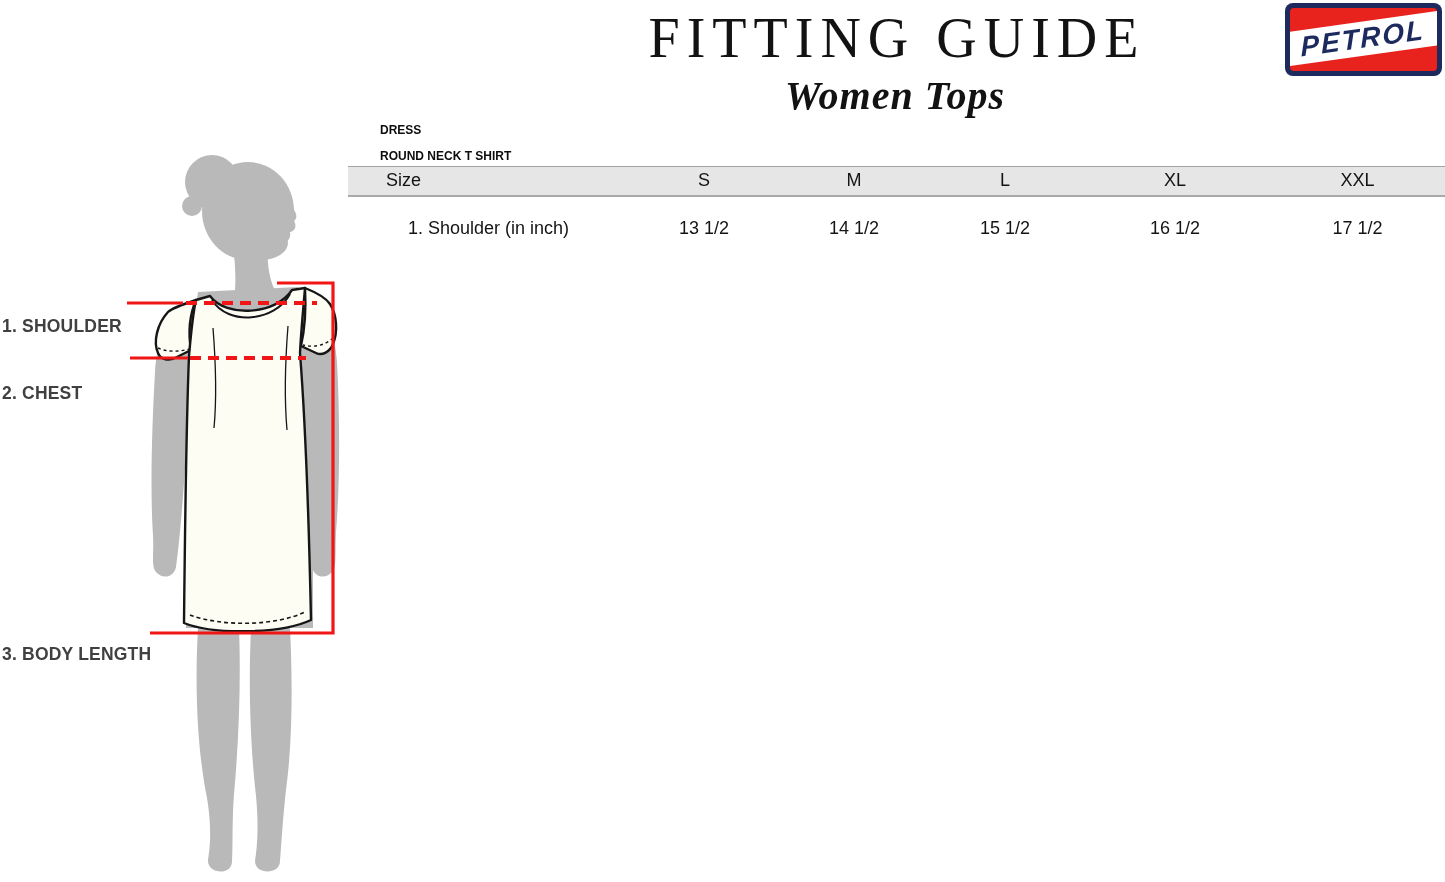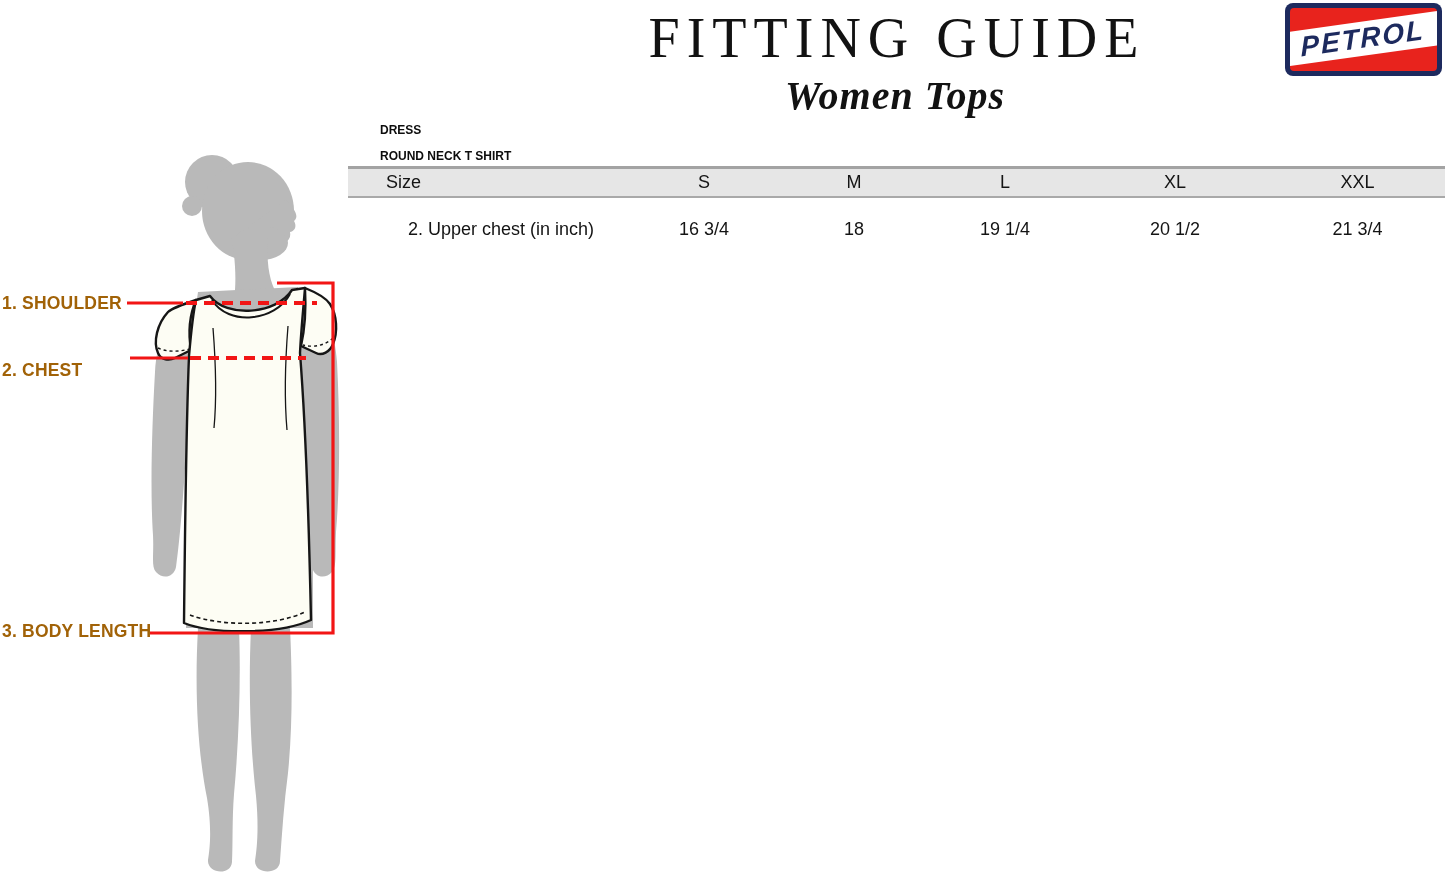--- a/index.html
+++ b/index.html
@@ -42,35 +42,35 @@
     position:absolute; left:380px; top:117px;
     font-size:12px; font-weight:bold; line-height:26px; color:#0d0d0d;
   }
   table.size-table {
     position:absolute; left:348px; top:166px; width:1097px;
     border-collapse:collapse; table-layout:fixed;
     font-size:18px; color:#141414;
   }
   table.size-table th {
     height:29px; background:#e6e6e6; font-weight:normal;
-    border-top:3px solid #a3a3a3; border-bottom:2px solid #a9a9a9;
+    border-top:1px solid #a3a3a3; border-bottom:2px solid #a9a9a9;
     text-align:center; vertical-align:middle;
   }
   table.size-table th.size-col { text-align:left; padding-left:38px; }
   table.size-table td {
     height:52px; text-align:center; vertical-align:middle;
   }
   table.size-table tbody tr:first-child td { padding-top:12px; }
   table.size-table td.row-label { text-align:left; padding-left:60px; }
 
   
   .figure-svg { position:absolute; left:0; top:130px; }
   .diagram-label {
-    position:absolute; font-weight:bold; font-size:17.5px; color:#a16207;
-    white-space:nowrap; letter-spacing:0.2px;
+    position:absolute; font-weight:bold; font-size:17.5px; color:#404040;
+    white-space:nowrap; letter-spacing:0.2px;margin-top:23px;
   }
   #lbl-shoulder   { left:2px; top:293px; }
   #lbl-chest      { left:2px; top:360px; }
   #lbl-bodylength { left:2px; top:621px;text-align:center; }
 
   .red-line { stroke:#f21515; fill:none; }
 </style>
 </head>
 <body>
 
@@ -104,26 +104,26 @@
       <th class="size-col">Size</th>
       <th>S</th>
       <th>M</th>
       <th>L</th>
       <th>XL</th>
       <th>XXL</th>
     </tr>
   </thead>
   <tbody>
     <tr>
-      <td class="row-label">2. Upper chest (in inch)</td>
-      <td>16 3/4</td>
-      <td>18</td>
-      <td>19 1/4</td>
-      <td>20 1/2</td>
-      <td>21 3/4</td>
+      <td class="row-label">1. Shoulder (in inch)</td>
+      <td>13 1/2</td>
+      <td>14 1/2</td>
+      <td>15 1/2</td>
+      <td>16 1/2</td>
+      <td>17 1/2</td>
     </tr>
   </tbody>
 </table>
 
 <svg class="figure-svg" width="360" height="752" viewBox="0 130 360 752">
 
   <g fill="#b9b9b9">
     <circle cx="212" cy="182" r="27"></circle>
     <circle cx="192" cy="206" r="10"></circle>
     <ellipse cx="248" cy="211" rx="46" ry="49"></ellipse>

